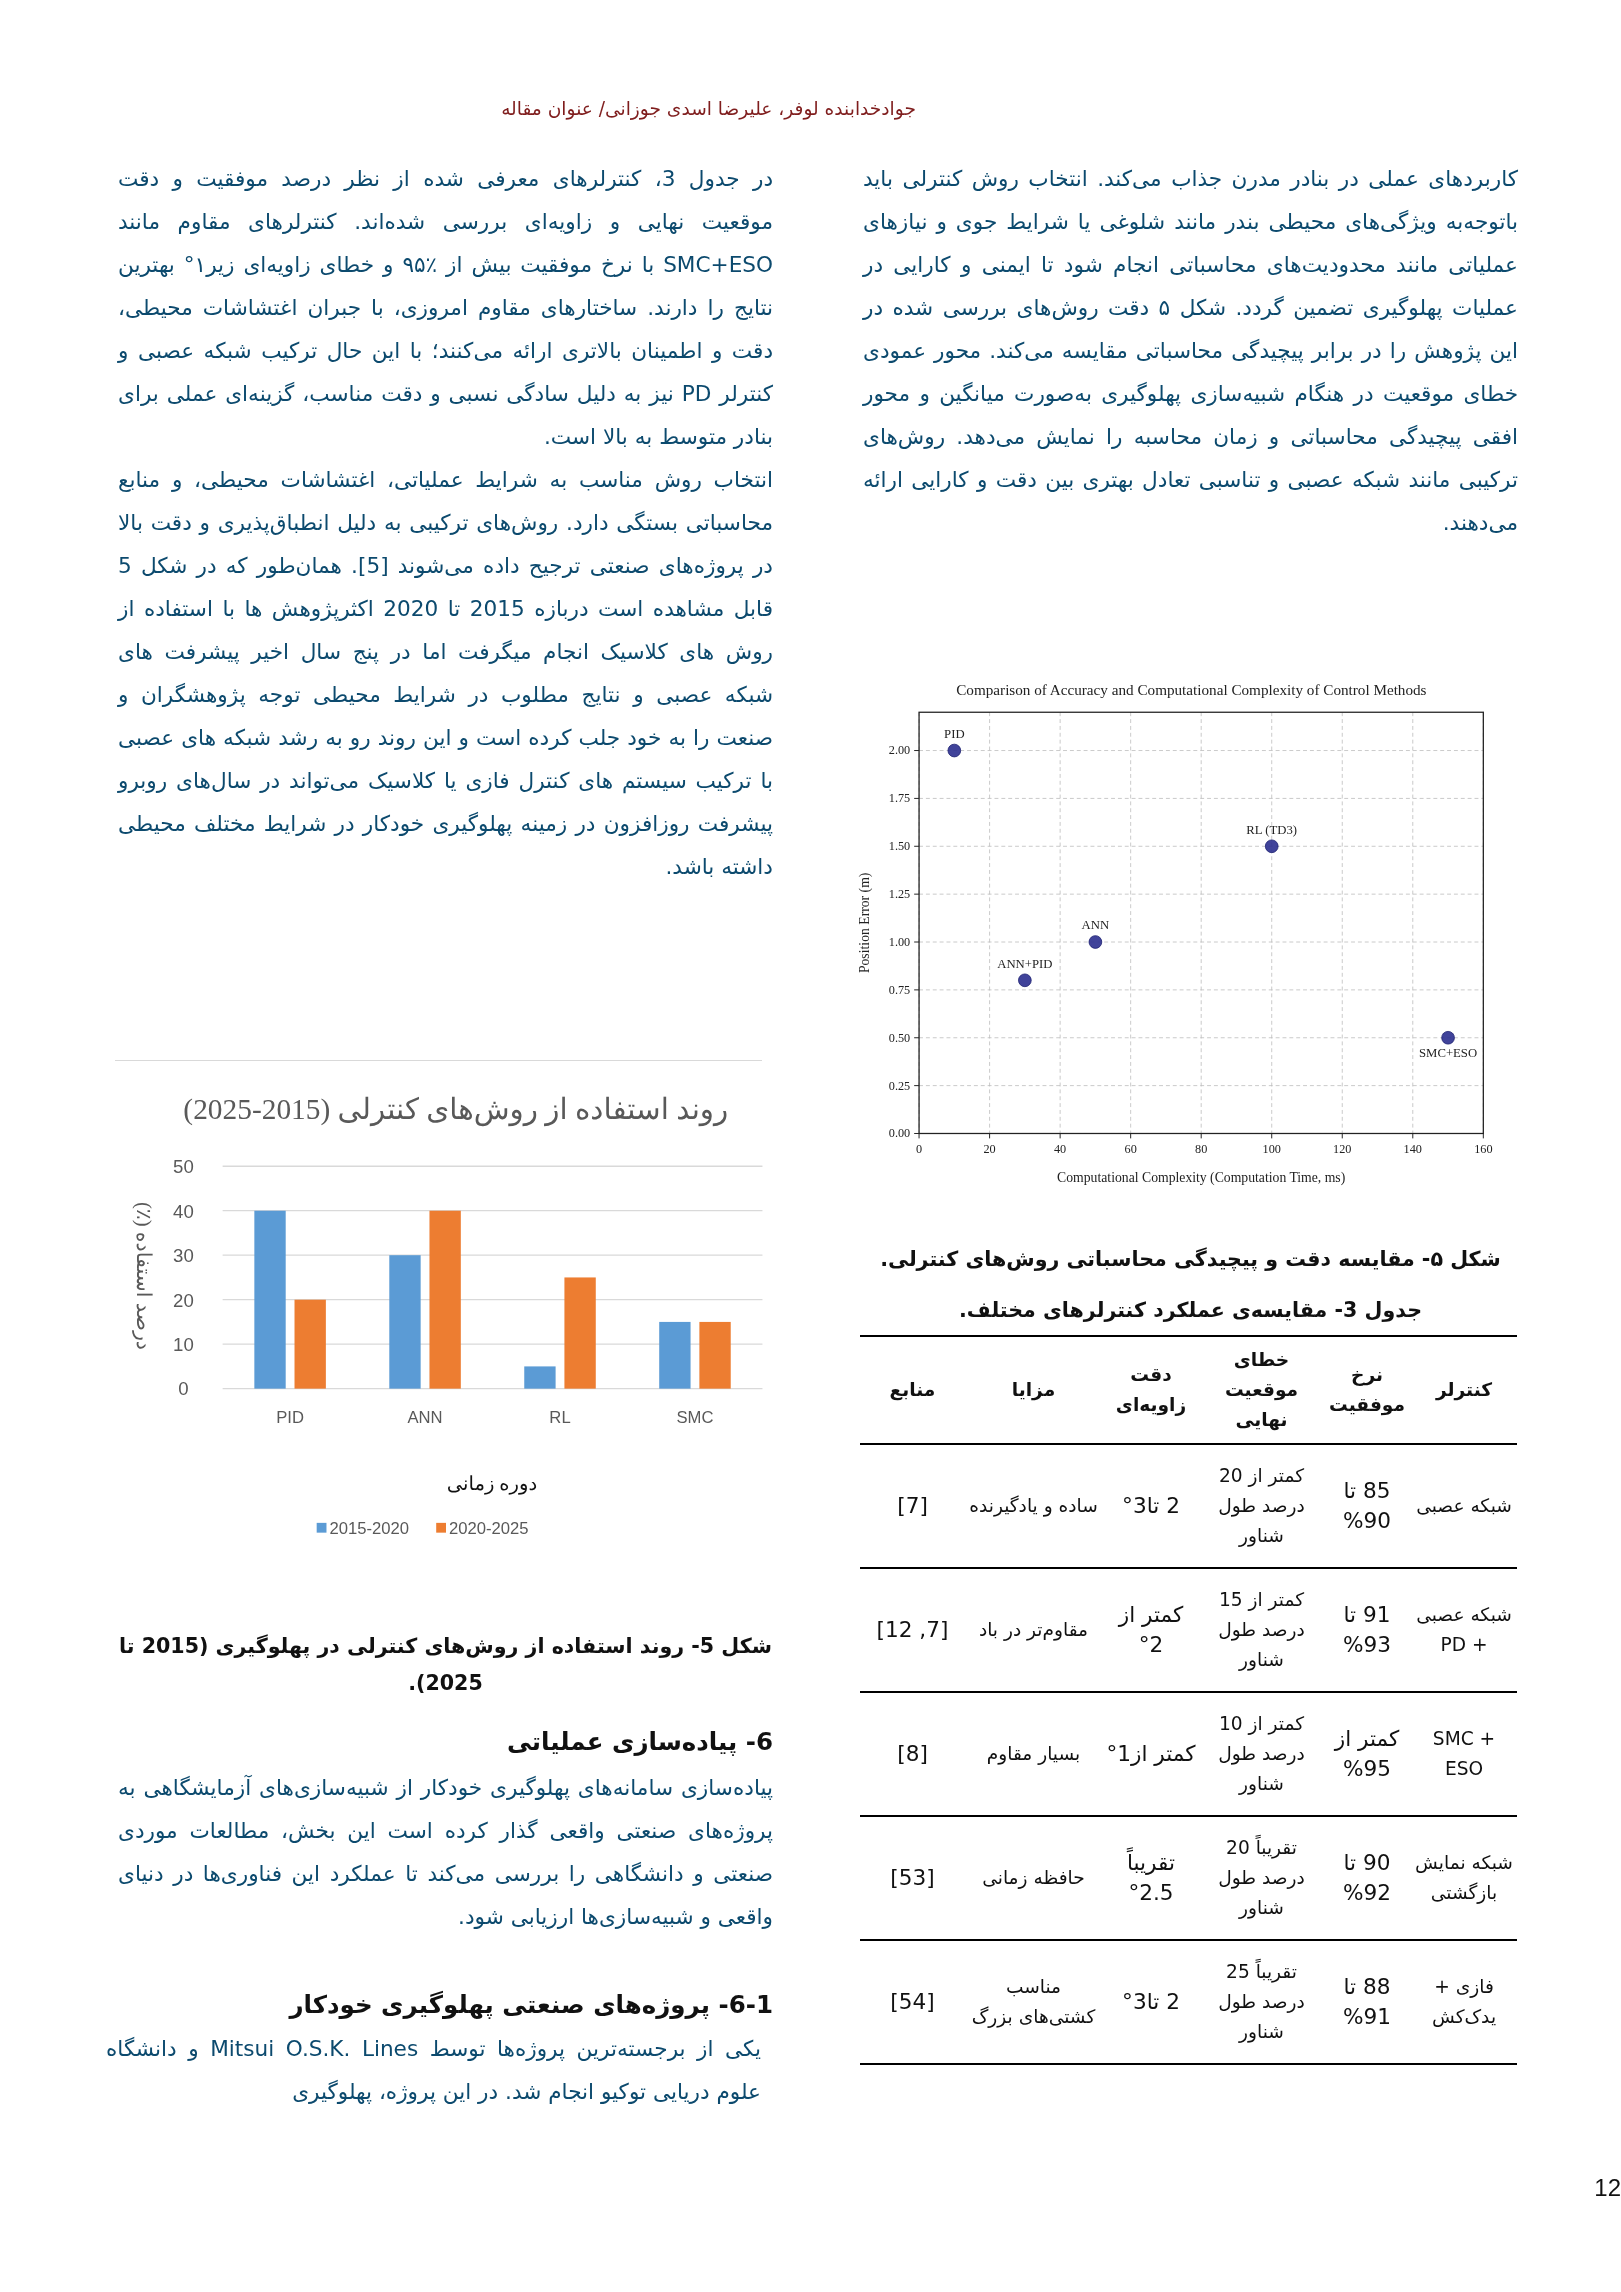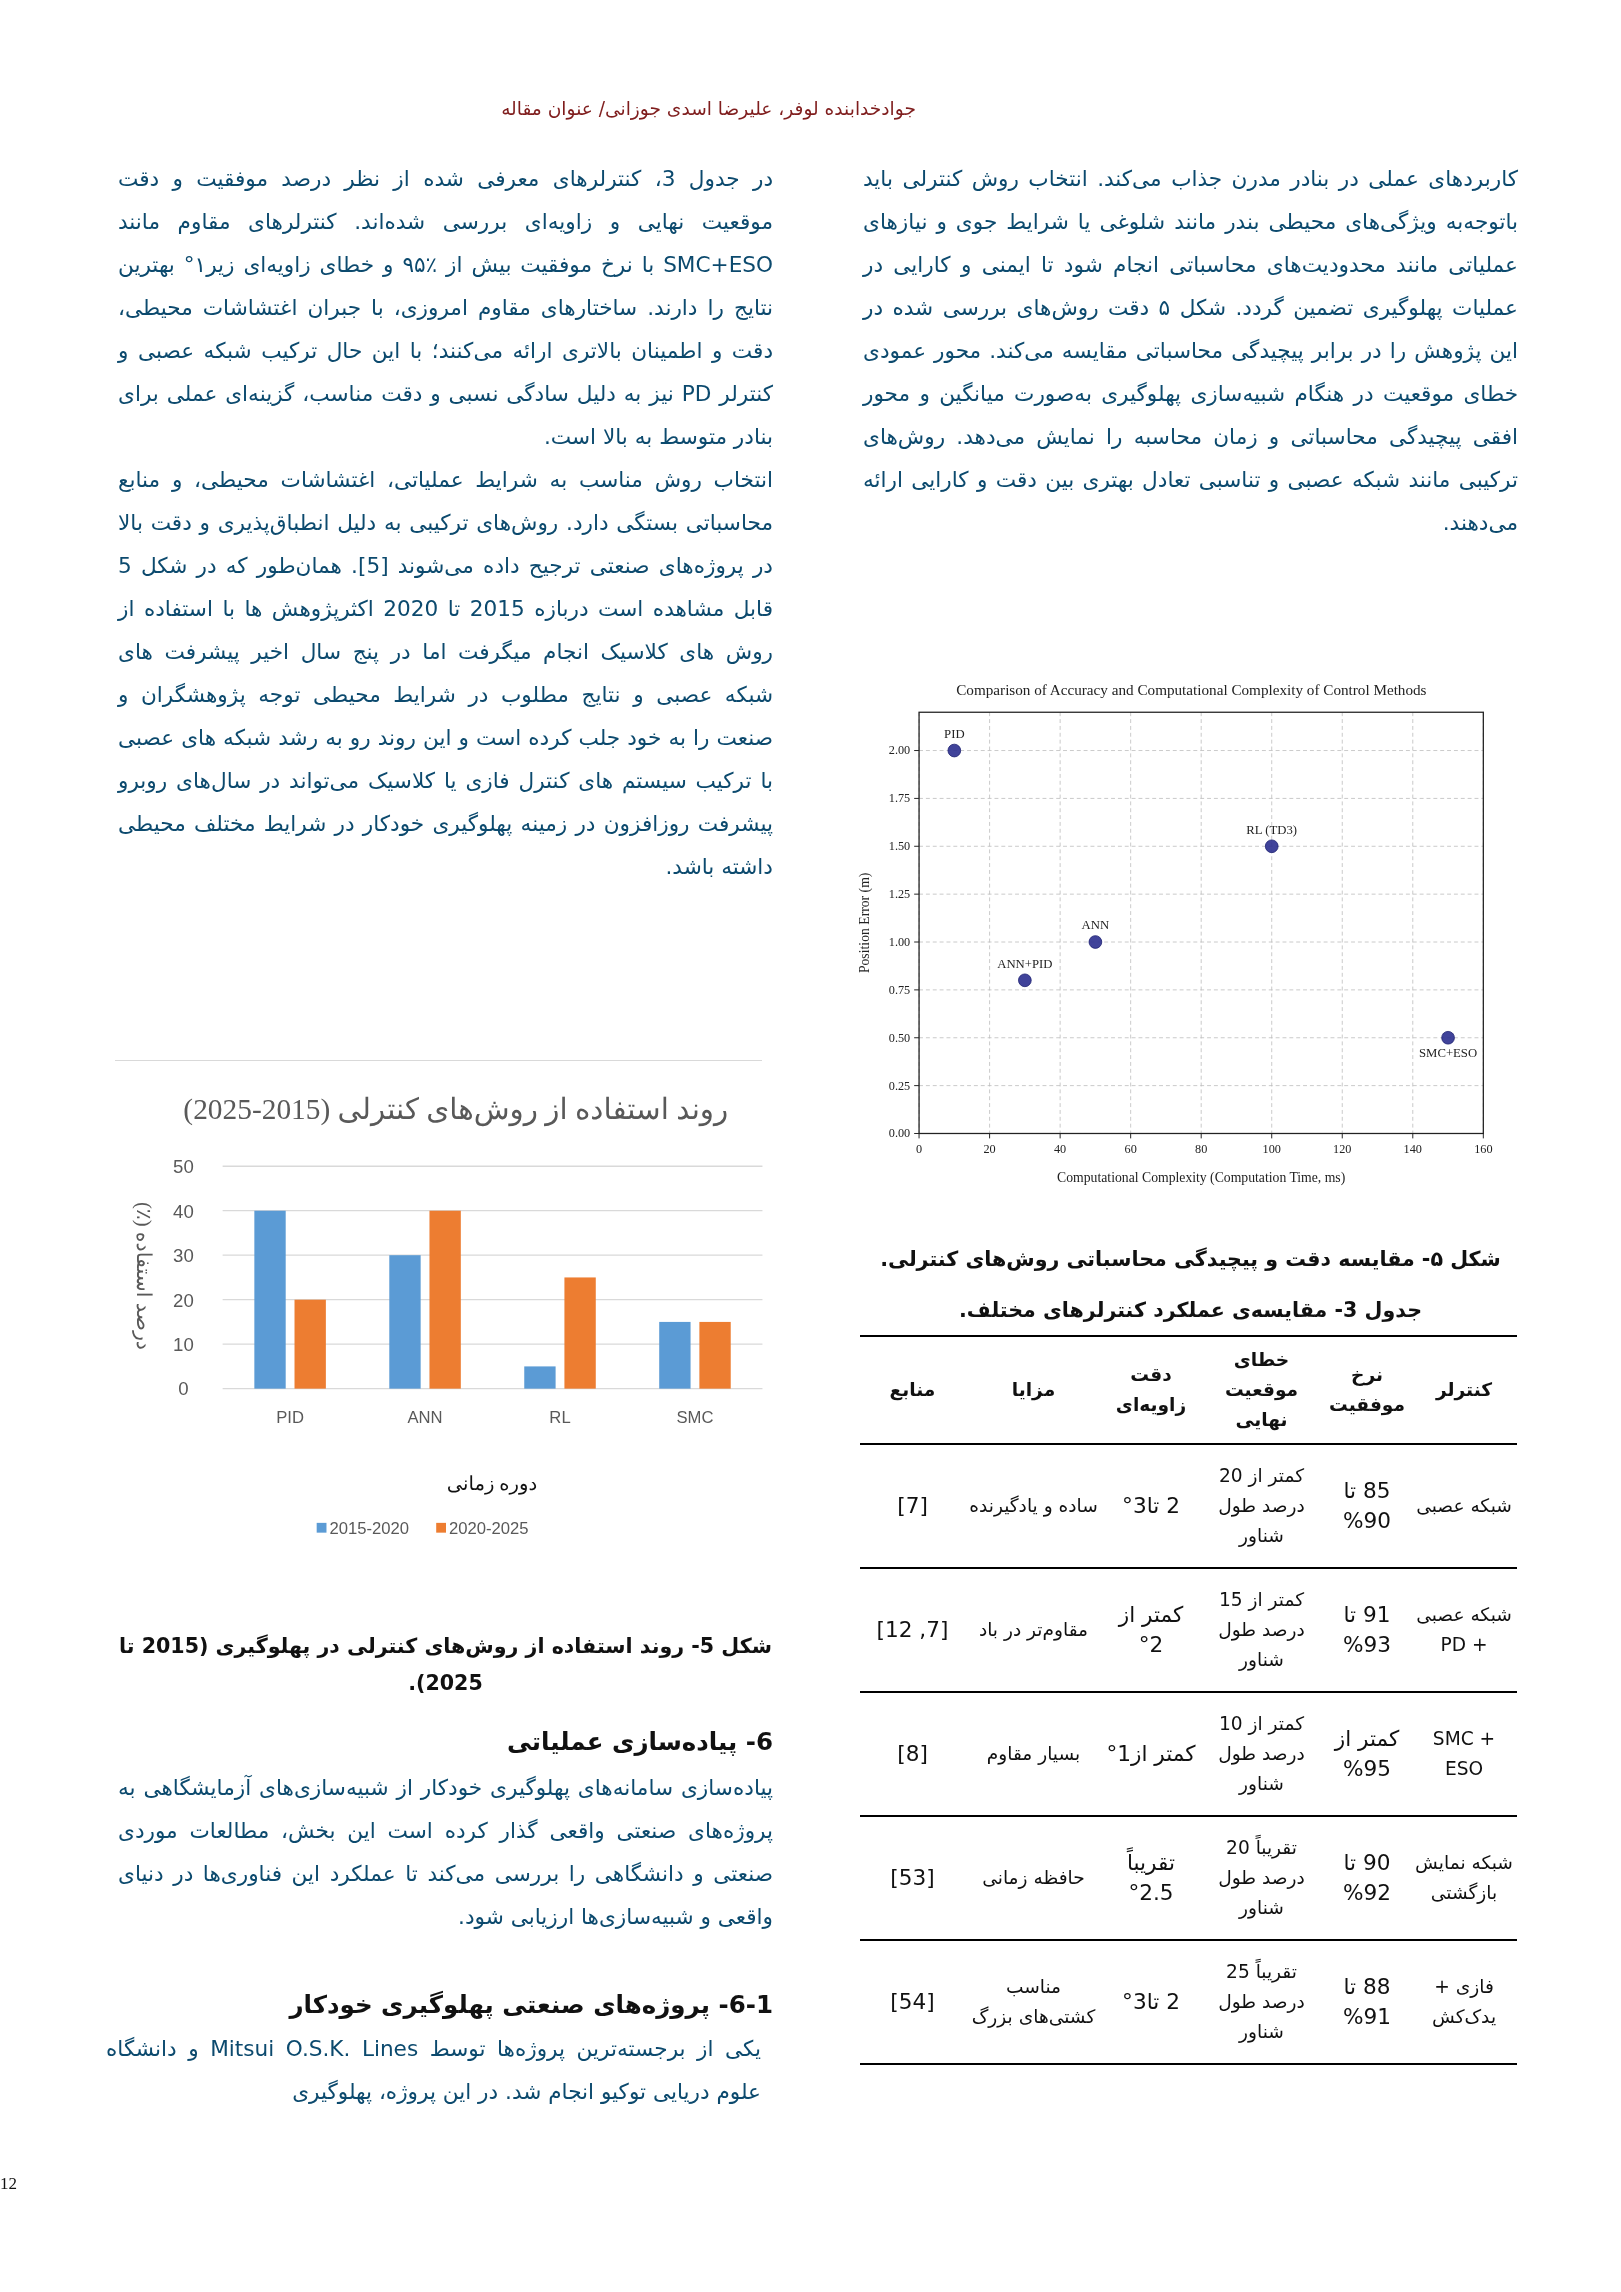--- a/index.html
+++ b/index.html
@@ -6,21 +6,21 @@
   body { width:1621px; height:2293px; position:relative; overflow:hidden;
          font-family:"DejaVu Sans", sans-serif; color:#111; }
   .abs { position:absolute; }
   .header { left:0; width:1353px; top:98px; text-align:center; font-size:18.6px; color:#7f1d1d; direction:rtl;margin-left:32px; }
   .para { direction:rtl; text-align:justify; text-align-last:right; font-size:21.6px; line-height:43px; color:#0c4a6e; }
   .para p { margin:0; }
   .col-right { left:863px; width:655px; top:157px; }
   .col-left { left:118px; width:655px; top:157px; }
   .caption { direction:rtl; text-align:center; font-size:20.6px; font-weight:bold; line-height:37px; }
   .heading { direction:rtl; text-align:right; font-size:24.5px; font-weight:bold; }
-  .page-num { left:0; width:1621px; top:2174px; text-align:left; font-family:Liberation Serif, serif; font-size:17px; }
+  .page-num { left:0; width:1621px; top:2174px; text-align:right; font-family:Liberation Sans, sans-serif; font-size:24px; }
   .hr-top { left:115px; width:647px; top:1060px; height:1px; background:#d9d9d9; }
   table.data { position:absolute; left:860px; width:657px; top:1335px; border-collapse:collapse; direction:rtl; font-size:18.6px; }
   table.data th, table.data td { text-align:center; vertical-align:middle; padding:2px 3.9px; line-height:30px; }
   table.data thead th { font-weight:bold; height:102px; border-top:2.9px solid #000; border-bottom:2.9px solid #000; }
   table.data tbody td { height:118px; border-bottom:2.9px solid #000; font-family:"DejaVu Sans", sans-serif; }
   .num { font-family:"Liberation Serif", serif; font-size:21.6px; }
   svg text { font-family:"Liberation Serif", serif; }
   .bar-svg text.sans { font-family:"Liberation Sans", sans-serif; }
 </style>
 </head>

